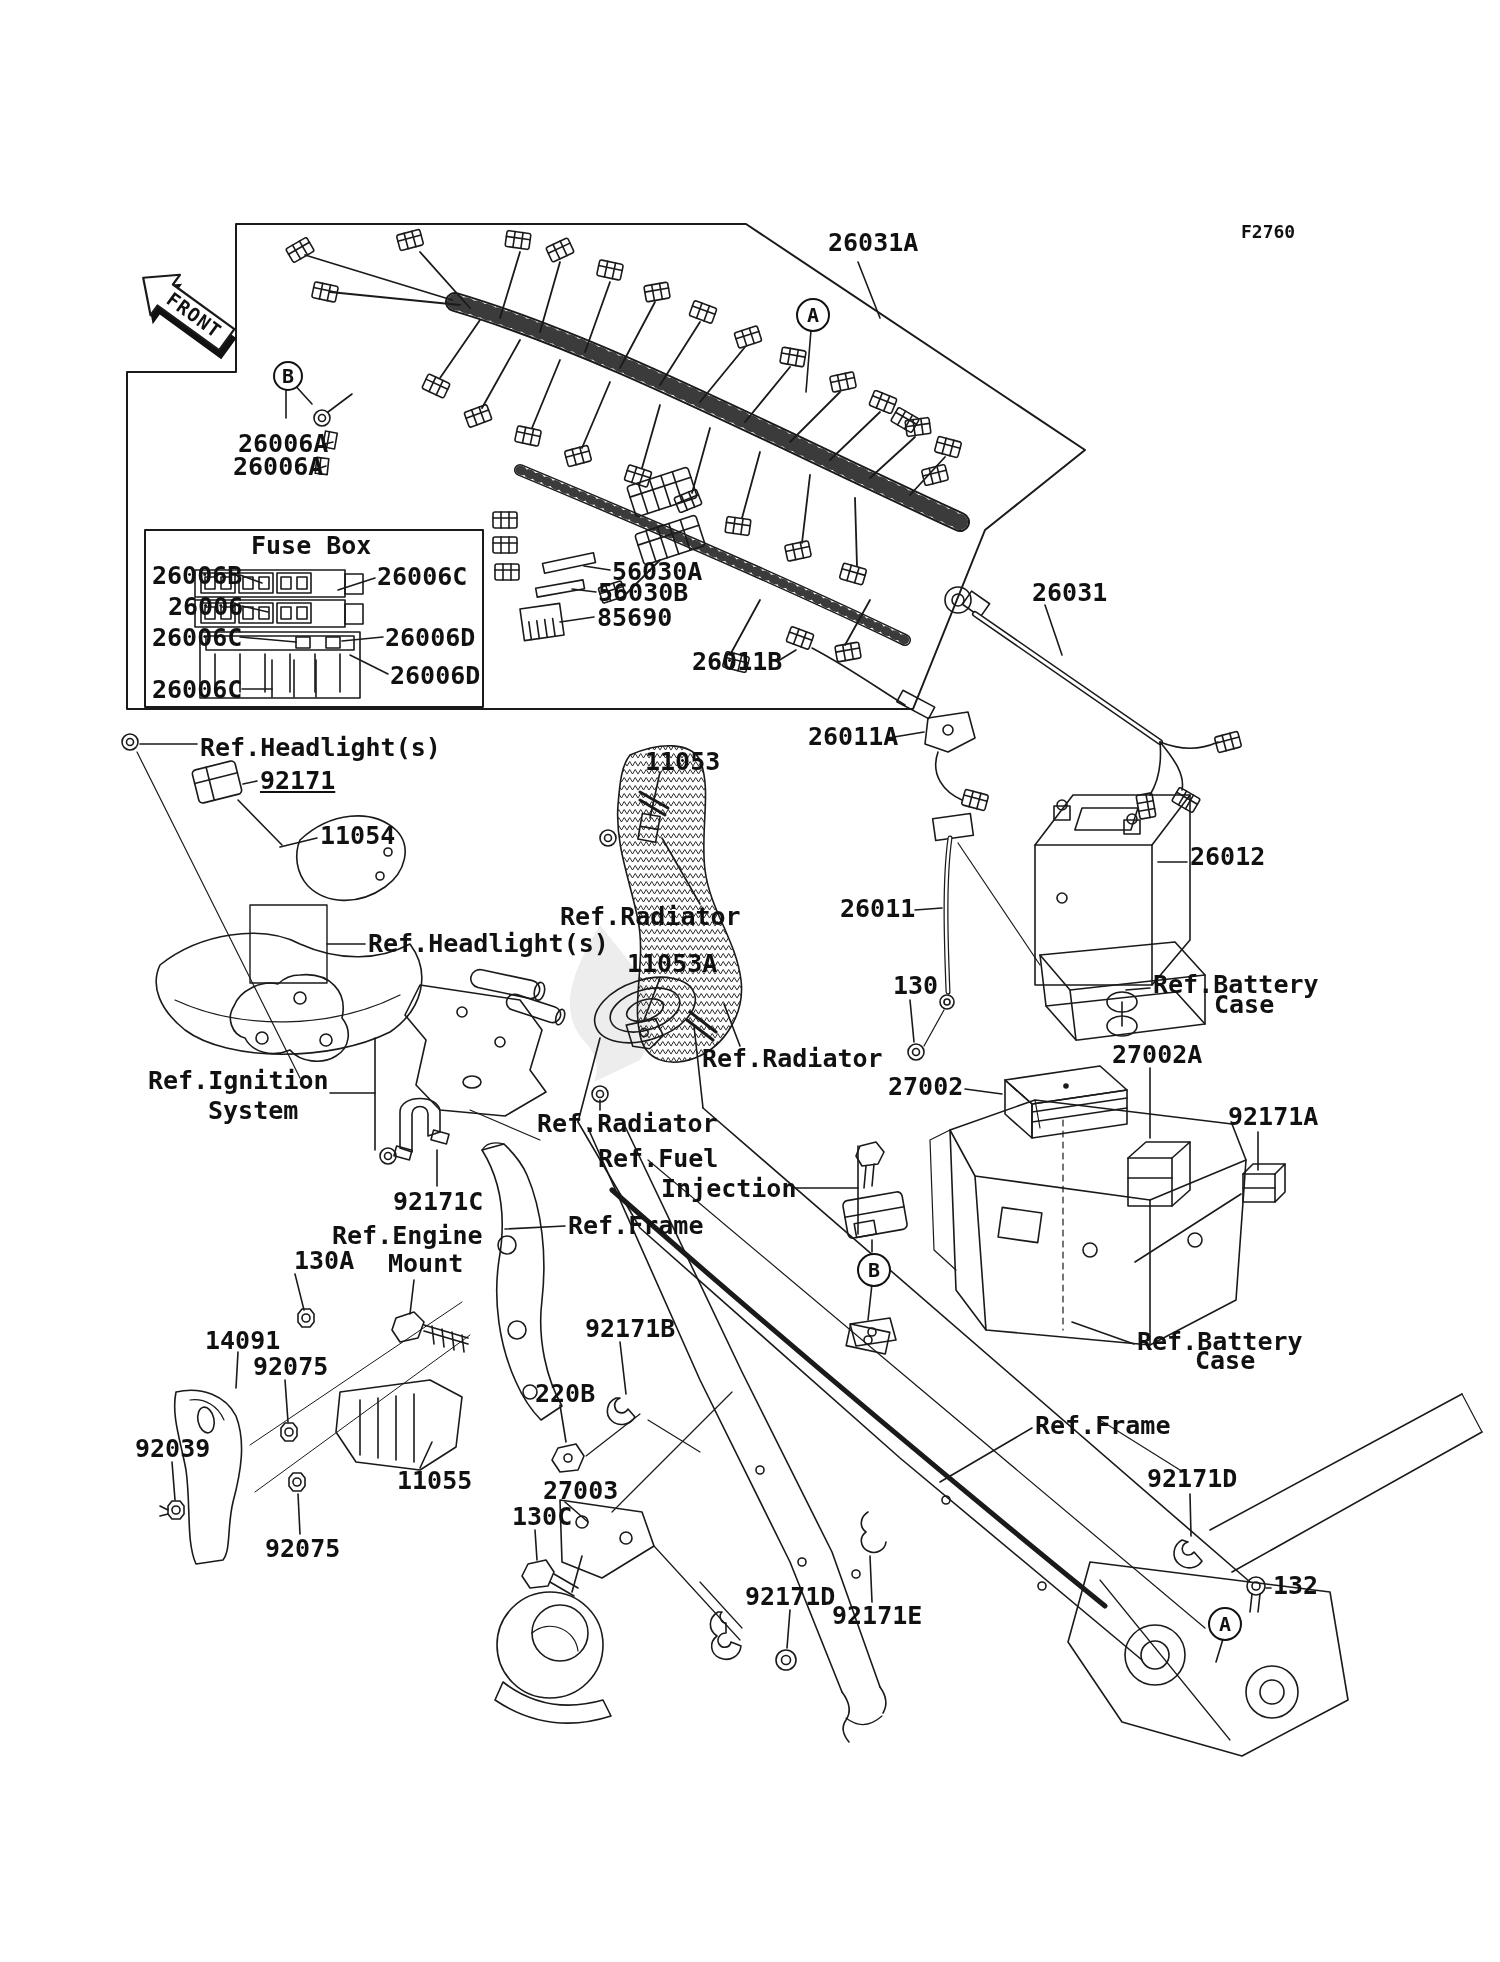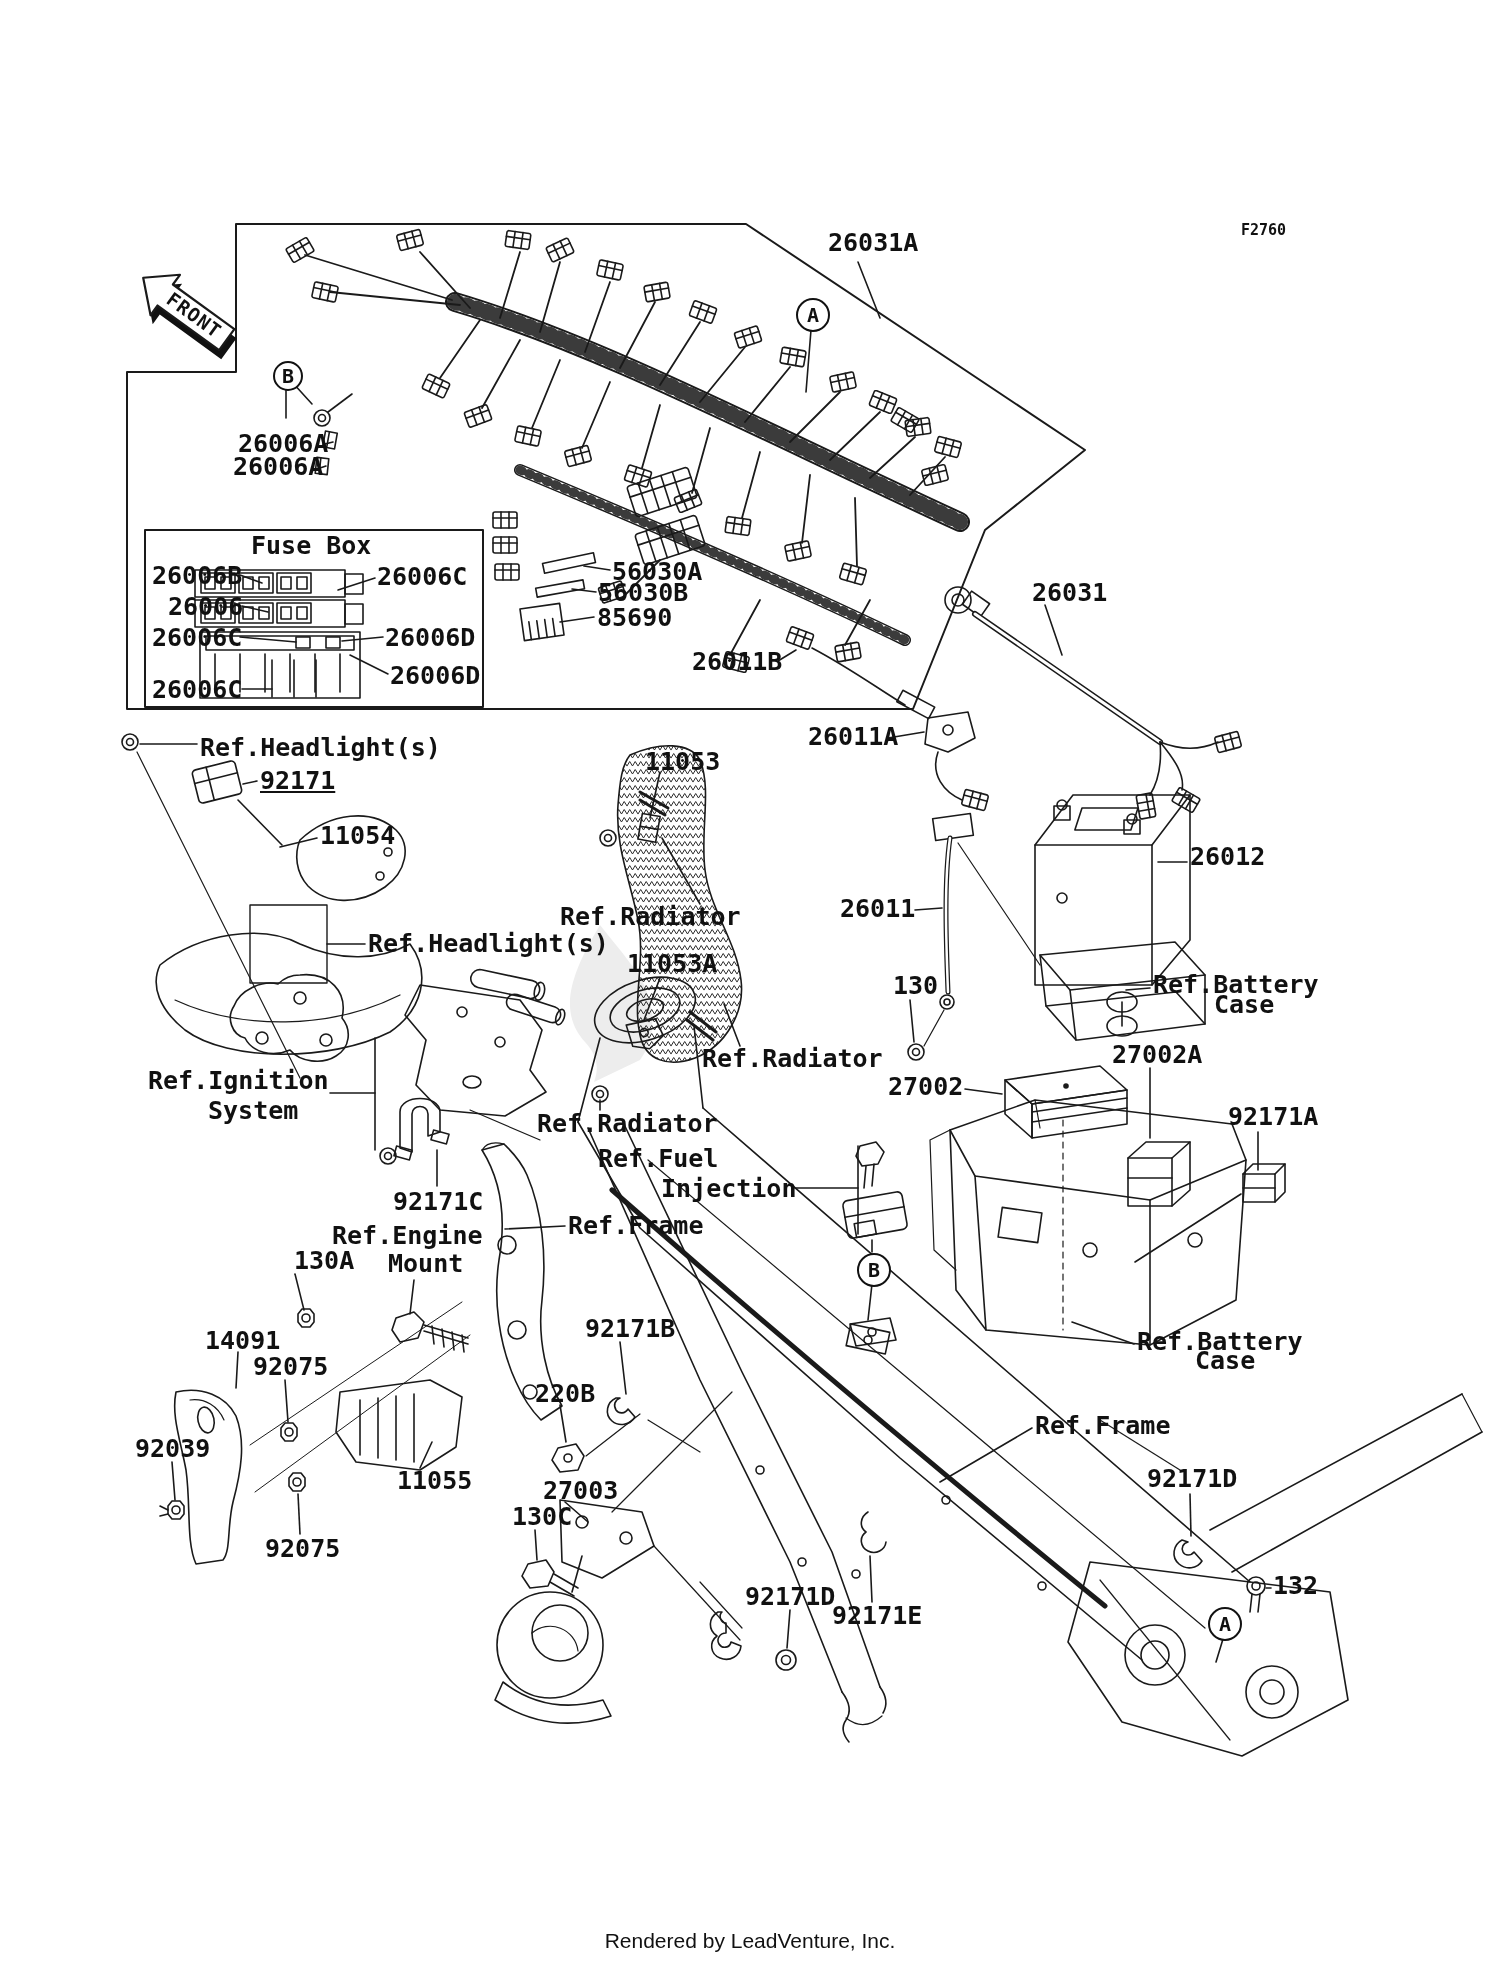--- a/index.html
+++ b/index.html
@@ -1,20 +1,20 @@
 <!DOCTYPE html>
 <html><head>
 <meta charset="utf-8">
 <style>
   html,body{margin:0;padding:0;background:#fff;}
   #stage{position:relative;width:1500px;height:1962px;background:#ffffff;overflow:hidden;
          font-family:"DejaVu Sans Mono", monospace;}
   #lineart{position:absolute;left:0;top:0;}
   .lbl{position:absolute;font:bold 25px/1 "DejaVu Sans Mono",monospace;color:#111;white-space:pre;letter-spacing:0px;}
-  .lbl.small{font-size:15px;}
+  .lbl.small{font-size:18px;}
   .callout{position:absolute;border:2px solid #111;border-radius:50%;display:flex;align-items:center;justify-content:center;
            font:bold 20px/1 "DejaVu Sans Mono",monospace;color:#111;background:#fff;}
   .co30{width:30px;height:30px;}
   .co26{width:26px;height:26px;}
   #watermark{position:absolute;left:0;top:1078px;width:100%;text-align:center;
              font:bold 66px/1 "Liberation Sans",sans-serif;letter-spacing:24px;color:#e4e4e4;}
   #footer{position:absolute;left:0;top:1928px;width:100%;text-align:center;
           font:21px/1.2 "Liberation Sans",sans-serif;color:#111;}
   svg *{vector-effect:non-scaling-stroke;}
 </style>
@@ -612,14 +612,13 @@
   <div class="lbl" style="left:1147px;top:1466px;">92171D</div>
   <div class="lbl" style="left:1273px;top:1573px;">132</div>
   <div class="lbl" style="left:1137px;top:1329px;">Ref.Battery</div>
   <div class="lbl" style="left:1195px;top:1348px;">Case</div>
 
   <div class="callout co30" style="left:796px;top:298px;">A</div>
   <div class="callout co26" style="left:273px;top:361px;">B</div>
   <div class="callout co30" style="left:857px;top:1253px;">B</div>
   <div class="callout co30" style="left:1208px;top:1607px;">A</div>
 
-  <div id="footer">Rendered by LeadVenture, Inc.</div>
 </div>
 
 </body></html>

